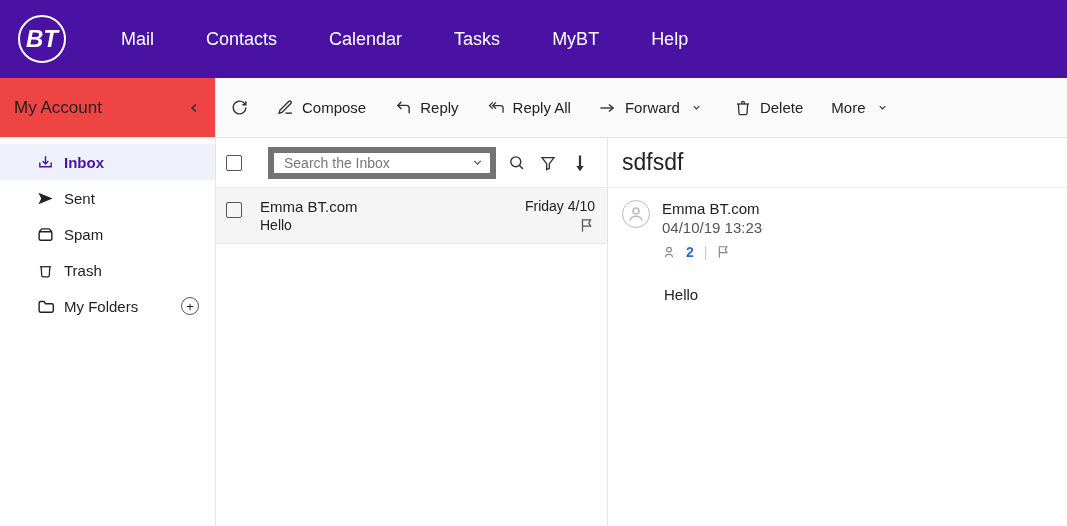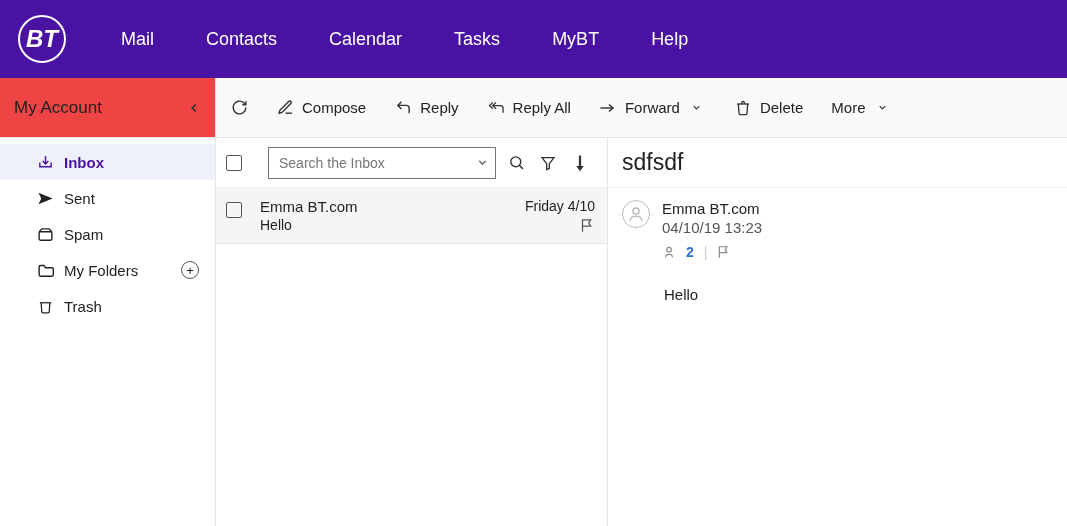--- a/index.html
+++ b/index.html
@@ -136,21 +136,21 @@
   }
   .checkbox {
     width:16px; height:16px;
     border:1.5px solid #555;
     border-radius:2px;
     flex-shrink:0;
   }
   .search-box {
     display:flex;
     align-items:center;
-    border:1px solid #737373;
+    border:6px solid #737373;
     height: 32px;
     width: 228px;
     padding: 0 6px 0 10px;
     color:#777;
     font-size:14px;
     margin-left: 18px;
   }
   .search-box .caret { margin-left:auto; }
   .iconbtn { width:24px; height:24px; display:inline-flex; align-items:center; justify-content:center; color:#333; cursor:pointer; }
 
@@ -318,35 +318,35 @@
       <span class="ficon">
         <svg width="17" height="15" viewBox="0 0 24 20" fill="none" stroke="currentColor" stroke-width="2">
             <rect x="3" y="6" width="18" height="12" rx="2"></rect>
             <path d="M3 6l4-4h10l4 4"></path>
           </svg>
       </span>
       <span class="flabel">Spam</span>
     </div>
     <div class="folder">
       <span class="ficon">
-        <svg width="17" height="15" viewBox="0 0 24 20" fill="none" stroke="currentColor" stroke-width="2">
-            <path d="M3 5a2 2 0 0 1 2-2h5l2 3h9a2 2 0 0 1 2 2v8a2 2 0 0 1-2 2H5a2 2 0 0 1-2-2V5z"></path>
-          </svg>
-      </span>
-      <span class="flabel">My Folders</span>
-      <span class="add-circle">+</span>
-    </div>
-    <div class="folder">
-      <span class="ficon">
         <svg width="15" height="17" viewBox="0 0 24 24" fill="none" stroke="currentColor" stroke-width="2">
             <polyline points="3 6 5 6 21 6"></polyline>
             <path d="M19 6l-1 14a2 2 0 0 1-2 2H8a2 2 0 0 1-2-2L5 6"></path>
           </svg>
       </span>
       <span class="flabel">Trash</span>
+    </div>
+    <div class="folder">
+      <span class="ficon">
+        <svg width="17" height="15" viewBox="0 0 24 20" fill="none" stroke="currentColor" stroke-width="2">
+            <path d="M3 5a2 2 0 0 1 2-2h5l2 3h9a2 2 0 0 1 2 2v8a2 2 0 0 1-2 2H5a2 2 0 0 1-2-2V5z"></path>
+          </svg>
+      </span>
+      <span class="flabel">My Folders</span>
+      <span class="add-circle">+</span>
     </div>
   </div>
 
   <div class="msglist">
     <div class="list-toolbar">
       <div class="checkbox"></div>
       <div class="search-box">
         <span>Search the Inbox</span>
         <span class="caret">
           <svg width="13" height="13" viewBox="0 0 24 24" fill="none" stroke="#555" stroke-width="2.5">

